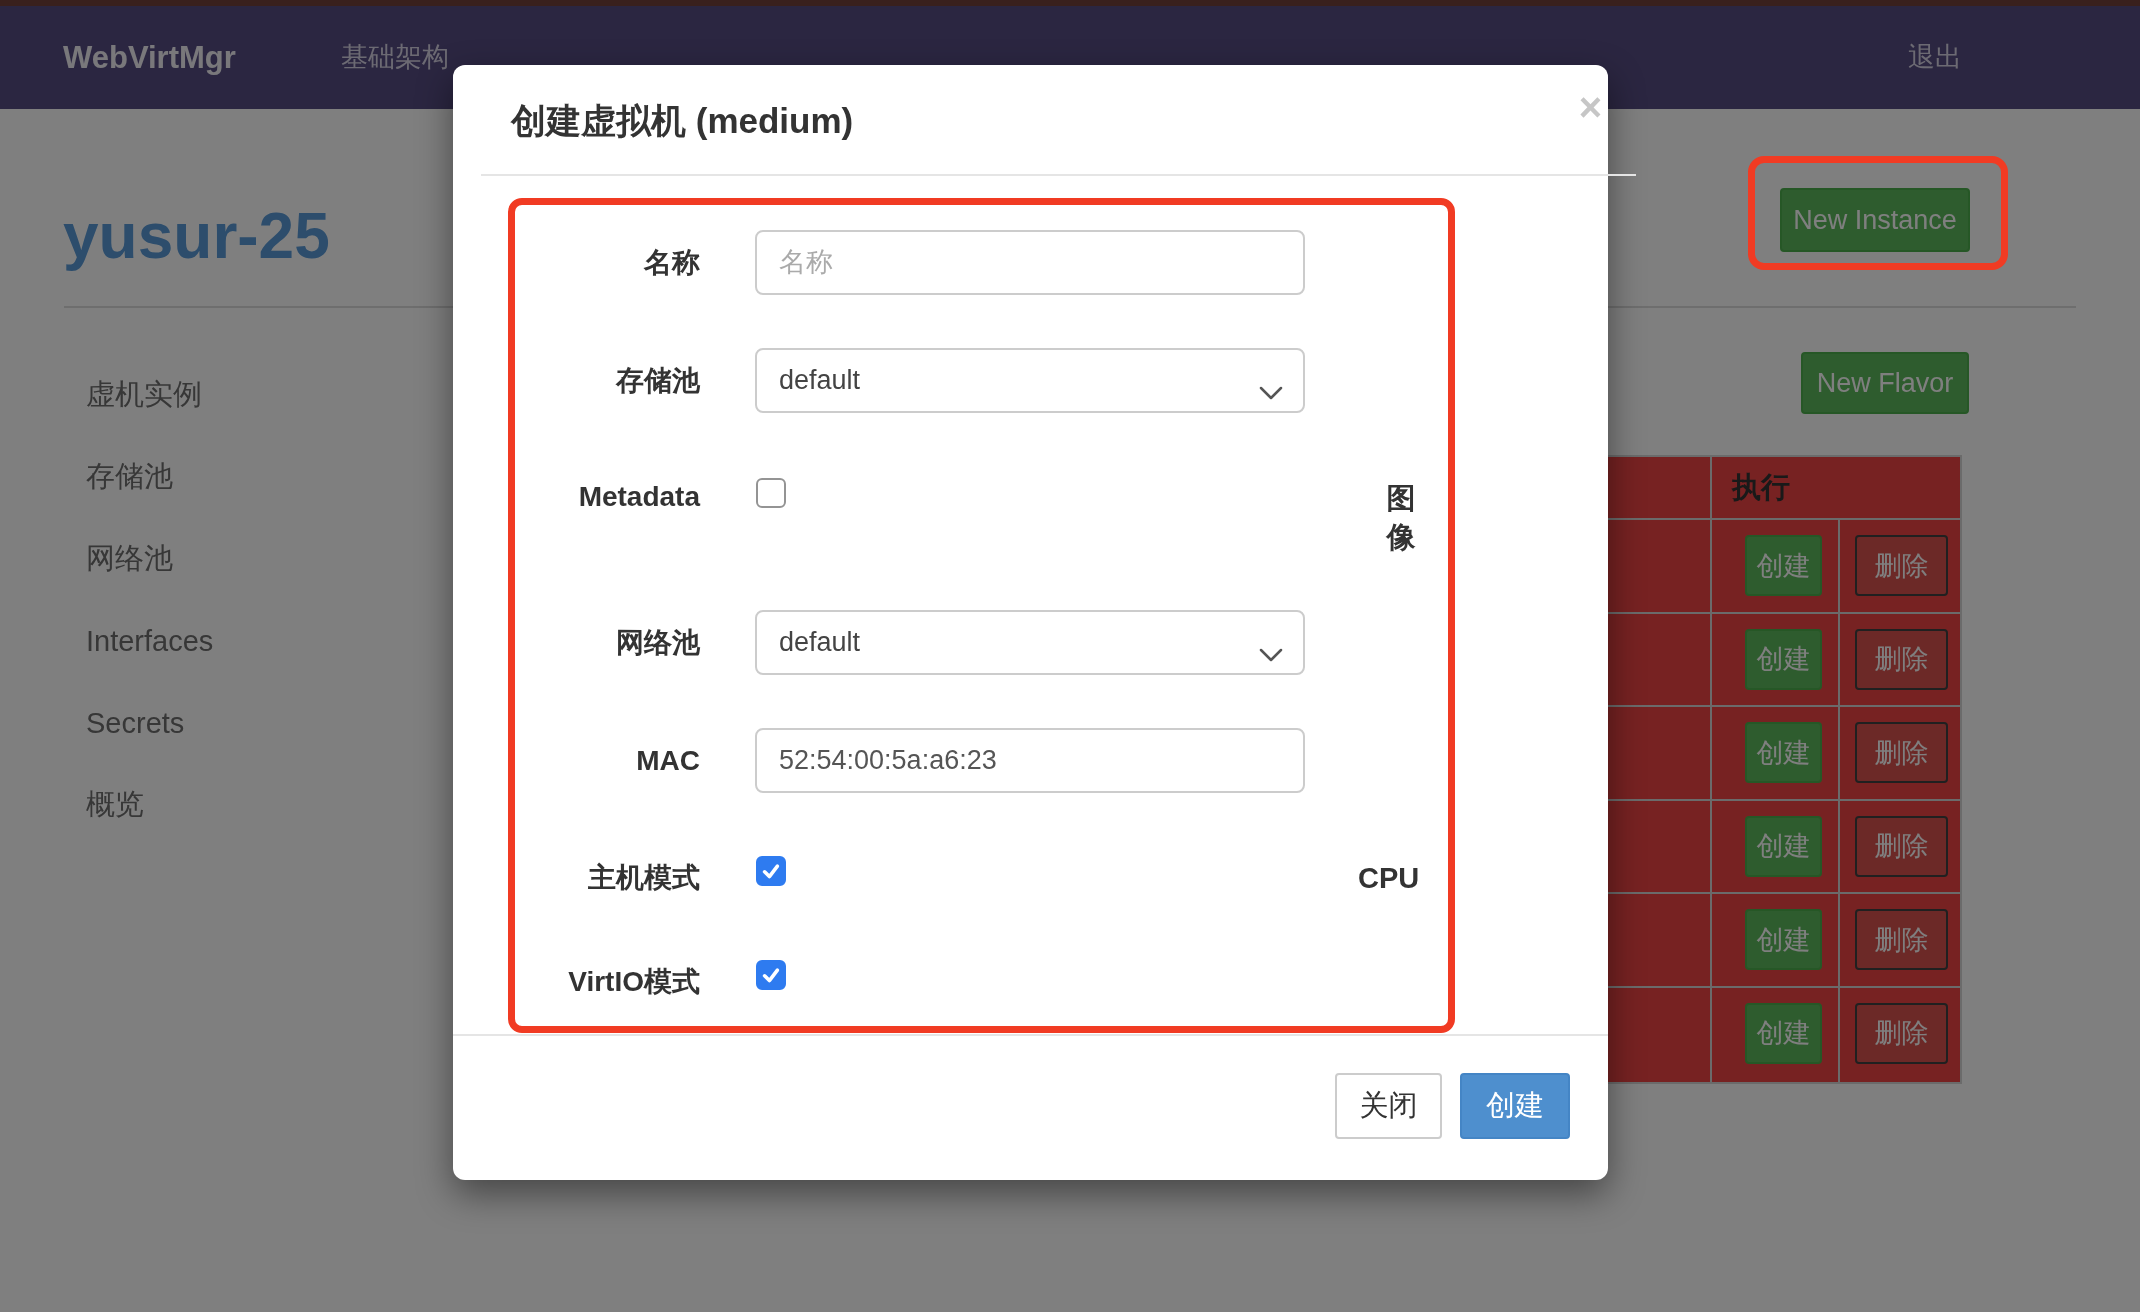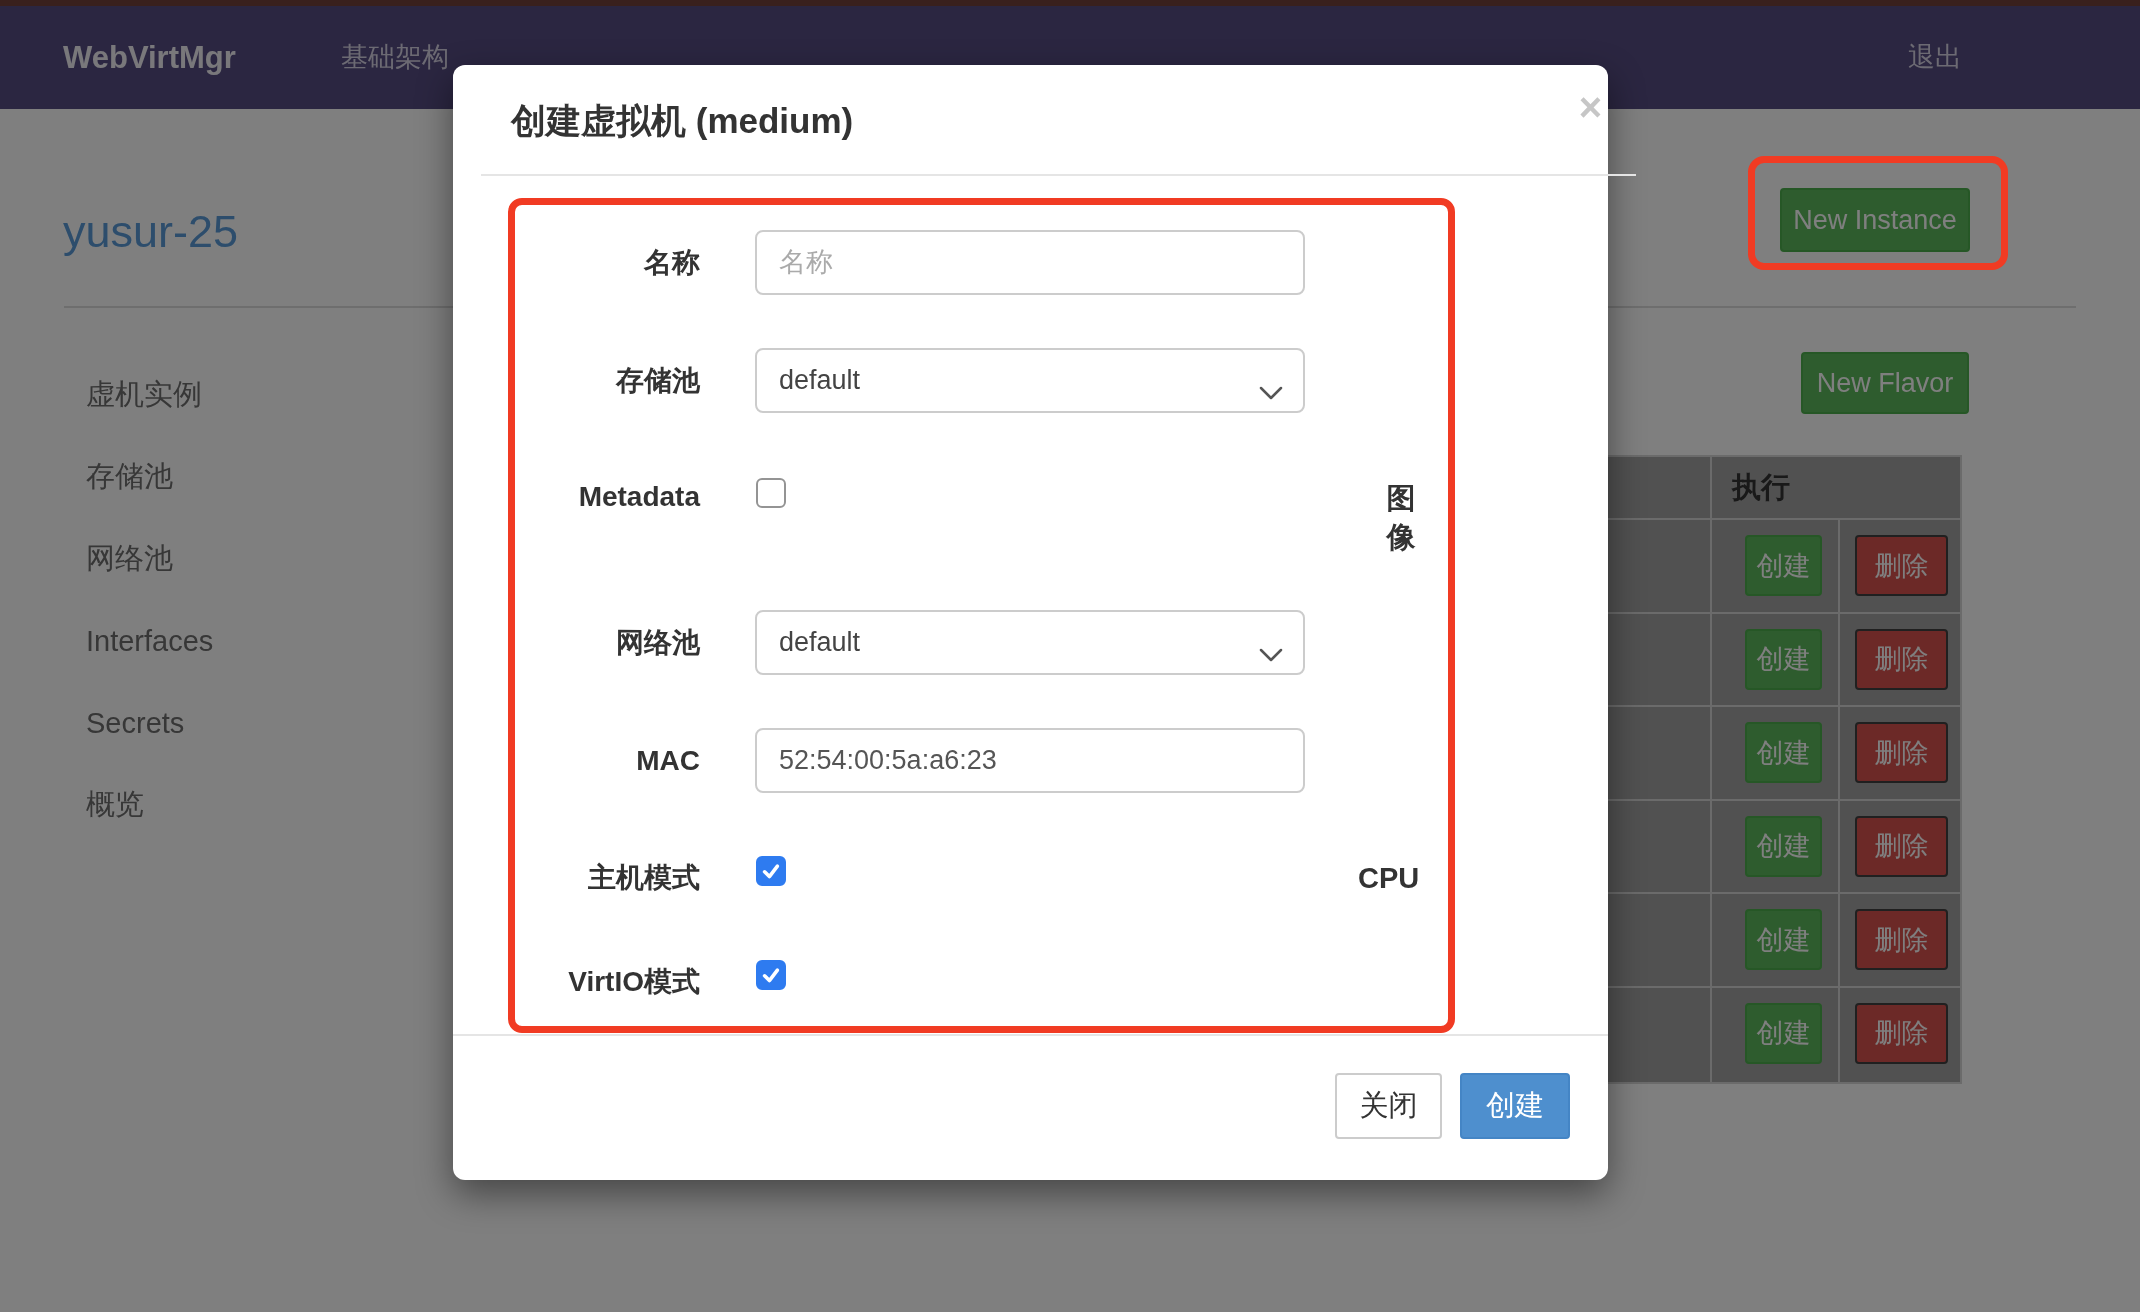--- a/index.html
+++ b/index.html
@@ -12,35 +12,35 @@
   
   .top-strip{position:absolute;left:0;top:0;width:2140px;height:6px;background:#73413a;z-index:1;}
   .navbar{position:absolute;left:0;top:6px;width:2140px;height:103px;background:#564c82;z-index:1;}
   .navbar .brand{position:absolute;left:63px;top:0;height:103px;line-height:103px;
     font-size:31px;font-weight:700;color:#f2f0f7;text-decoration:none;cursor:pointer;}
   .navbar .nav-link{position:absolute;top:0;height:103px;line-height:103px;
     font-size:27px;color:#d9d5e6;text-decoration:none;cursor:pointer;margin-left:30px;}
   .nav-infra{left:311px;}
   .nav-logout{left:1878px;}
 
-  .page-title{position:absolute;left:63px;top:176px;font-size:45px;font-weight:400;color:#5b9bd8;z-index:1;}
+  .page-title{position:absolute;left:63px;top:156px;font-size:64px;font-weight:700;color:#5b9bd8;z-index:1;}
   .page-hr{position:absolute;left:64px;top:306px;width:2012px;height:2px;background:#dddddd;z-index:1;}
 
   .sidebar{position:absolute;left:86px;top:354px;width:300px;z-index:1;}
   .sidebar .side-item{height:82px;display:flex;align-items:center;font-size:29px;color:#6f6f6f;cursor:pointer;}
 
   .btn{display:flex;align-items:center;justify-content:center;box-sizing:border-box;cursor:pointer;border-radius:4px;}
   .btn-new-instance{position:absolute;left:1780px;top:188px;width:190px;height:64px;
     background:#5cb85c;border:2px solid #4cae4c;color:#ffffff;font-size:27px;z-index:1;}
   .btn-new-flavor{position:absolute;left:1801px;top:352px;width:168px;height:62px;
     background:#5cb85c;border:2px solid #4cae4c;color:#ffffff;font-size:27px;z-index:1;}
 
   
   .ftable{position:absolute;left:1520px;top:455px;width:442px;height:629px;box-sizing:border-box;
-    border:2px solid #d6d6d6;z-index:1;background:#a3a3a3;}
+    border:2px solid #d6d6d6;z-index:1;background:#ef4444;}
   .ft-vline1{position:absolute;left:188px;top:0;bottom:0;width:2px;background:#d6d6d6;}
   .ft-vline2{position:absolute;left:316px;top:61px;bottom:0;width:2px;background:#d6d6d6;}
   .ft-head{height:61px;border-bottom:2px solid #d6d6d6;position:relative;}
   .ft-head .hdr{position:absolute;left:210px;top:0;height:61px;display:flex;align-items:center;
     font-weight:700;font-size:29px;color:#333333;}
   .ft-row{height:91.6px;border-bottom:2px solid #d6d6d6;position:relative;}
   .ft-row:last-child{border-bottom:none;}
   .b-create{position:absolute;left:223px;top:15px;width:77px;height:61px;
     background:#5cb85c;border:2px solid #4cae4c;color:#ffffff;font-size:27px;}
   .b-delete{position:absolute;left:333px;top:15px;width:93px;height:61px;

